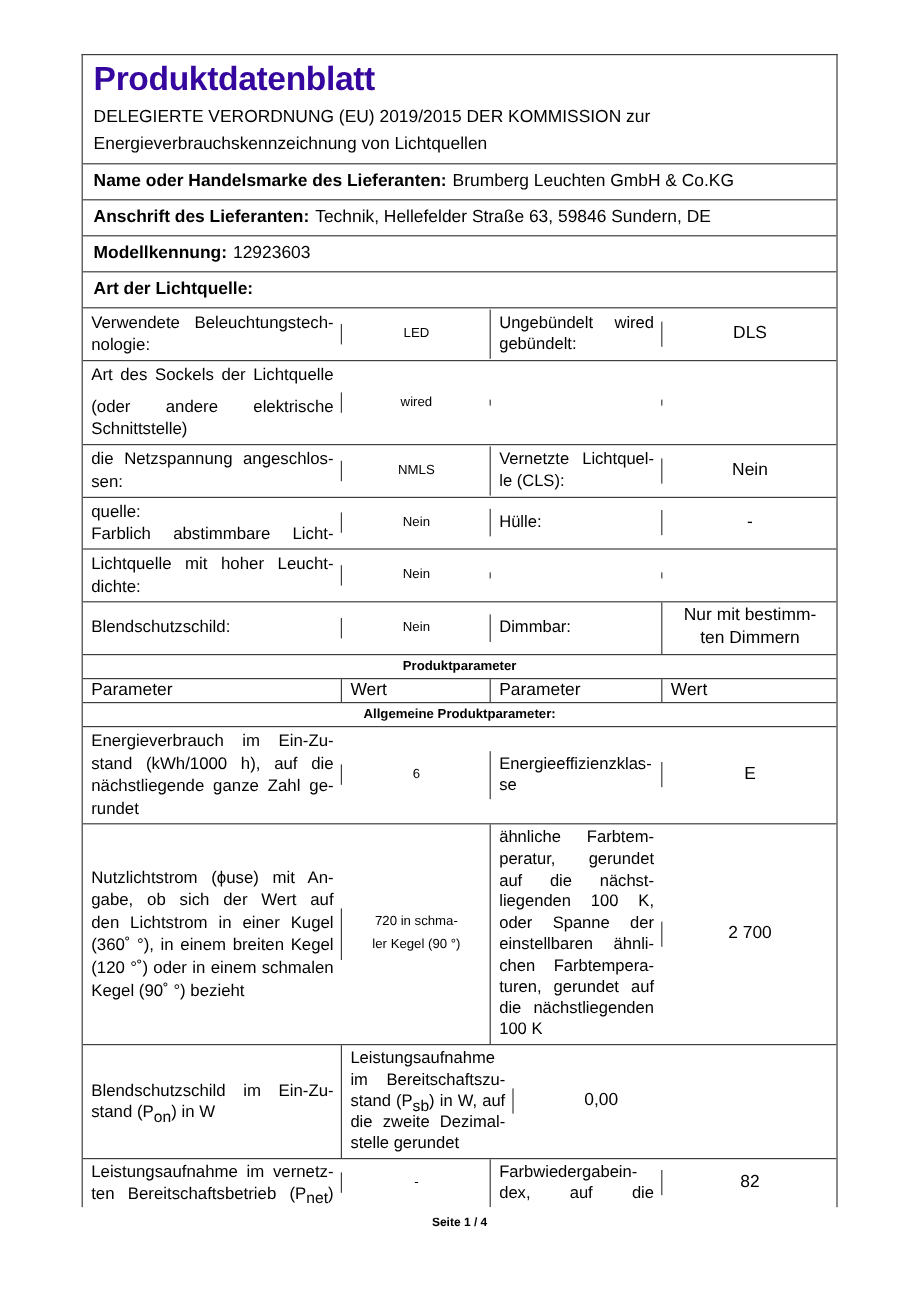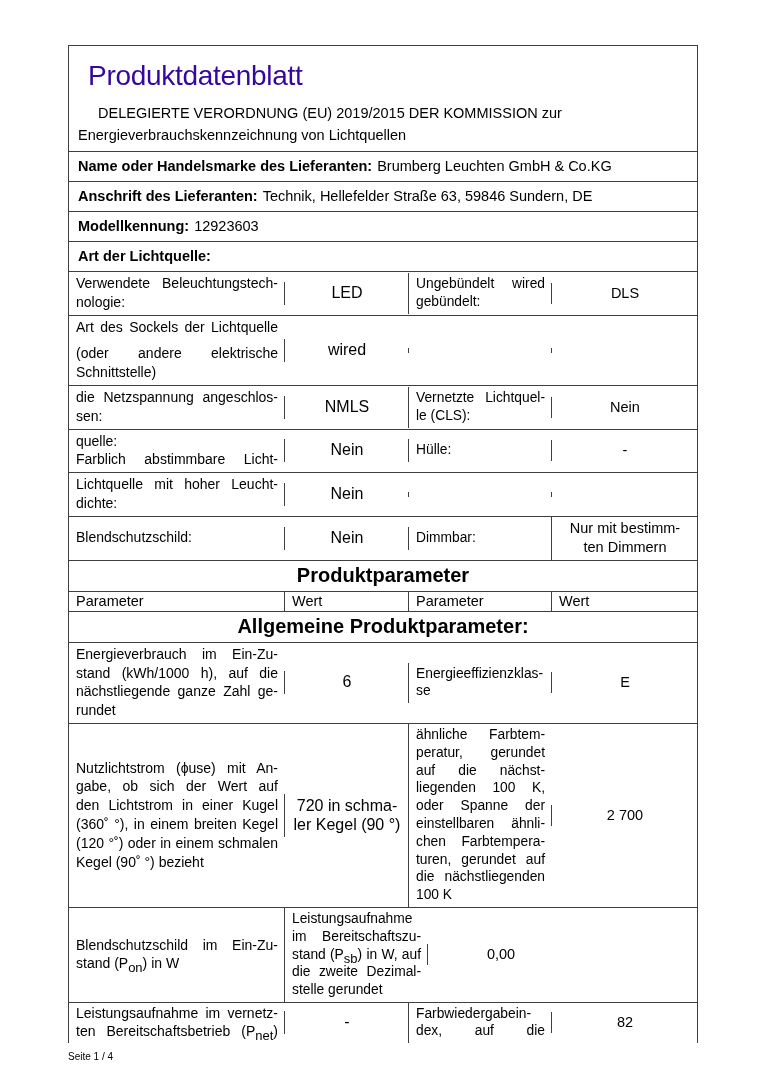--- a/index.html
+++ b/index.html
@@ -4,47 +4,47 @@
 <style>
   html,body { margin:0; padding:0; background:#ffffff; }
   body { font-family:"Liberation Sans", sans-serif; color:#000; }
   .doc { position:relative; width:764px; height:1080px; background:#fff; overflow:hidden;
          padding-left:68px; padding-top:45px; box-sizing:border-box; }
   .page { width:630px; border:1px solid #3f3f3f; border-bottom:none; box-sizing:border-box; background:#fff; }
   .trow { border-top:1px solid #3f3f3f; }
   .trow:first-child { border-top:none; }
 
   .title-block { padding:4px 10px 5px 9px; }
-  .title { margin:10px; font-size:28px; line-height:32px; font-weight:normal; letter-spacing:-0.3px; }
+  .title { margin:0; font-size:28px; line-height:32px; font-weight:bold; letter-spacing:-0.3px; }
   .subtitle { font-size:14.5px; line-height:22px; }
-  .subtitle.first { margin-top:5px;margin-left:20px; }
+  .subtitle.first { margin-top:5px; }
 
   .info-row { padding:5px 10px 6px 9px; font-size:14.5px; line-height:18px; }
   .lbl { font-weight:bold; }
   .val { margin-left:5px; }
 
   .cells { display:flex; align-items:center; }
   .c { box-sizing:border-box; padding:2px 6px 3px 7px; font-size:14px; }
   .c1 { width:215px; }
-  .c2 { width:124px; border-left:1px solid #3f3f3f; text-align:center; font-size:16px; }
+  .c2 { width:124px; border-left:1px solid #3f3f3f; text-align:center; font-size:11px; }
   .c3 { width:143px; border-left:1px solid #3f3f3f; font-size:13.8px; }
   .c4 { width:146px; border-left:1px solid #3f3f3f; text-align:center; font-size:14.5px; }
 
   .tline { line-height:18.8px; }
   .c3 .tline { line-height:17.8px; }
   .c2 .tline, .c4 .tline { line-height:19px; text-align:center; }
   .jl { text-align:justify; text-align-last:justify; }
   .pgap { height:8px; }
   sub { font-size:13px; line-height:0; }
 
-  .section-title { text-align:center; font-weight:bold; font-size:20px; padding:3px 0 4px; }
+  .section-title { text-align:center; font-weight:bold; font-size:11px; padding:3px 0 4px; }
   .header4 .c { padding-top:1px; padding-bottom:2px; font-size:14.5px; }
   .row-cut { height:40px; overflow:hidden; }
 
-  .footer { width:630px; text-align:left; margin-top:8px; font-size:10px; color:#000; }
+  .footer { width:630px; text-align:center; margin-top:8px; font-size:10px; color:#000;font-weight:bold; }
 </style>
 </head>
 <body>
 
 <div class="doc">
   <div class="page">
 
     <div class="trow title-block">
       <h1 class="title" style="color: rgb(54, 7, 158);">Produktdatenblatt</h1>
       <div class="subtitle first">DELEGIERTE VERORDNUNG (EU) 2019/2015 DER KOMMISSION zur</div>

